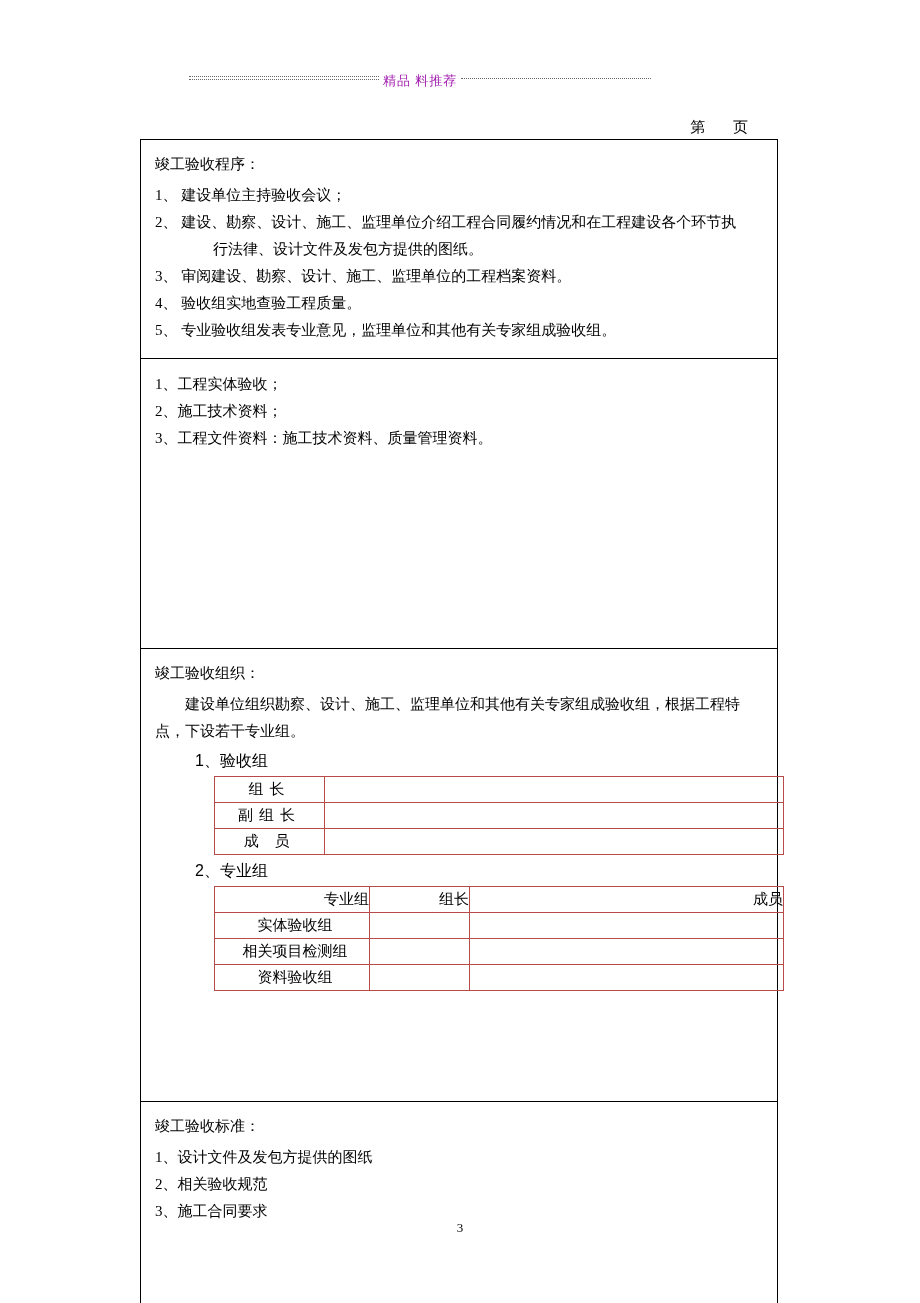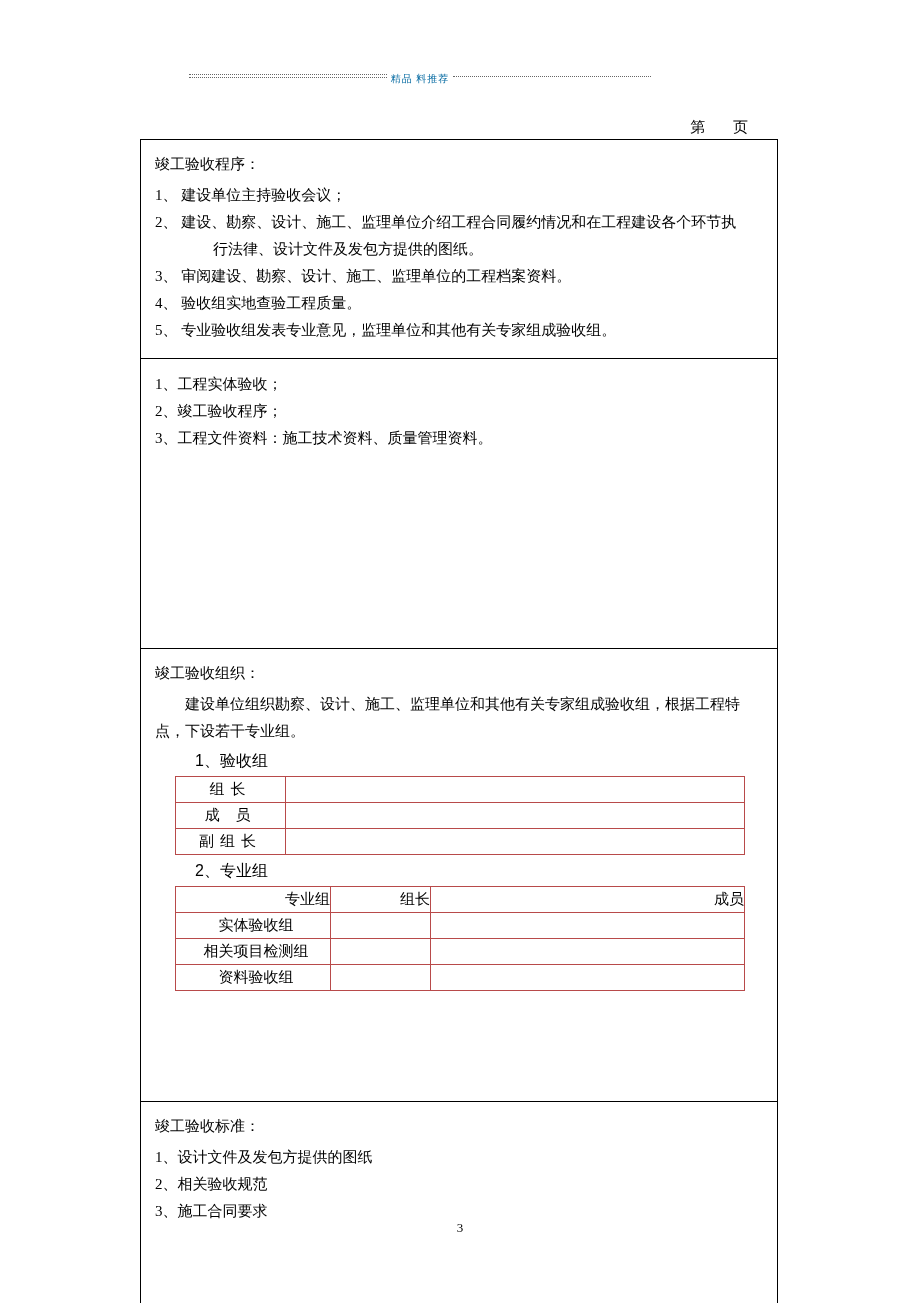--- a/index.html
+++ b/index.html
@@ -17,22 +17,22 @@
       position: relative;
     }
     .header-line {
       position: absolute;
       top: 72px;
       left: 185px;
       width: 470px;
       display: flex;
       align-items: center;
       justify-content: center;
-      font-size: 10px;
-      color: #0369a1;
+      font-size: 13px;
+      color: #a21caf;
     }
     .header-dots-left, .header-dots-right {
       flex: 1;
       border-bottom: 1px dotted #666;
       margin: 0 4px;
       position: relative;
       top: -3px;
     }
     .header-dots-left {
       border-top: 1px dotted #666;
@@ -93,21 +93,21 @@
     }
     .table-title {
       padding-left: 40px;
       font-family: "SimHei", "黑体", sans-serif;
       font-size: 16px;
       line-height: 1.8;
       margin-top: 2px;
     }
     table {
       border-collapse: collapse;
-      margin-left: 20px;
+      margin-left: 59px;
     }
     .tbl1 {
       width: 570px;
     }
     .tbl1 td {
       border: 1px solid #b84a4a;
       height: 26px;
       font-size: 15px;
       padding-left: 6px;
     }
@@ -187,45 +187,45 @@
       <span class="num">5、</span>
       <span>专业验收组发表专业意见，监理单位和其他有关专家组成验收组。</span>
     </div>
   </div>
 
   <div class="section section-border-bottom sec2">
     <div class="list-line">
       <span>1、</span><span>工程实体验收；</span>
     </div>
     <div class="list-line">
-      <span>2、</span><span>竣工验收程序；</span>
+      <span>2、</span><span>施工技术资料；</span>
     </div>
     <div class="list-line">
       <span>3、</span><span>工程文件资料：施工技术资料、质量管理资料。</span>
     </div>
   </div>
 
   <div class="section section-border-bottom sec3">
     <div class="sec-title">竣工验收组织：</div>
     <div class="para">建设单位组织勘察、设计、施工、监理单位和其他有关专家组成验收组，根据工程特</div>
     <div class="para-cont">点，下设若干专业组。</div>
 
     <div class="table-title">1、验收组</div>
     <table class="tbl1">
       <tbody>
           <tr>
         <td class="col1">组长</td>
         <td></td>
       </tr>
       <tr>
+        <td class="col1">副组长</td>
+        <td></td>
+      </tr>
+      <tr>
         <td class="col1">成 员</td>
-        <td></td>
-      </tr>
-      <tr>
-        <td class="col1">副组长</td>
         <td></td>
       </tr>
     </tbody>
       </table>
 
     <div class="table-title">2、专业组</div>
     <table class="tbl2">
       <tbody>
           <tr>
         <th class="c1">专业组</th>

